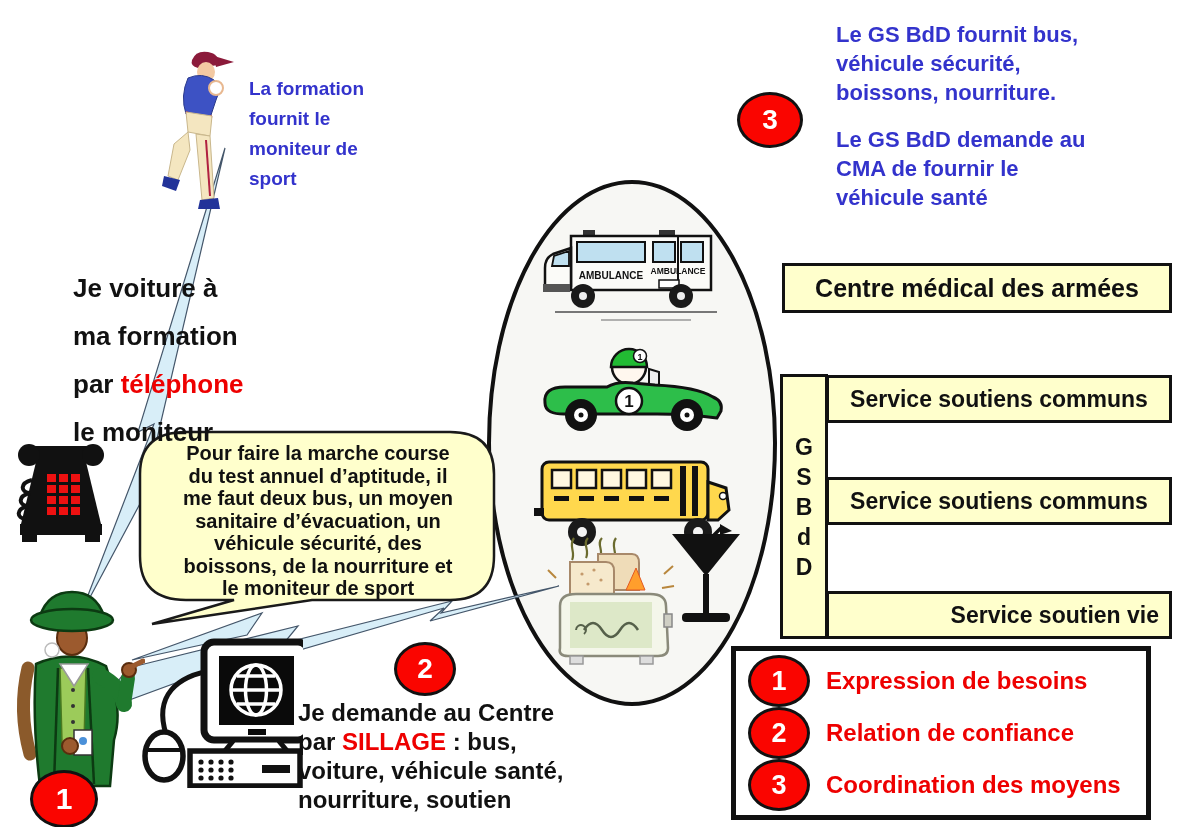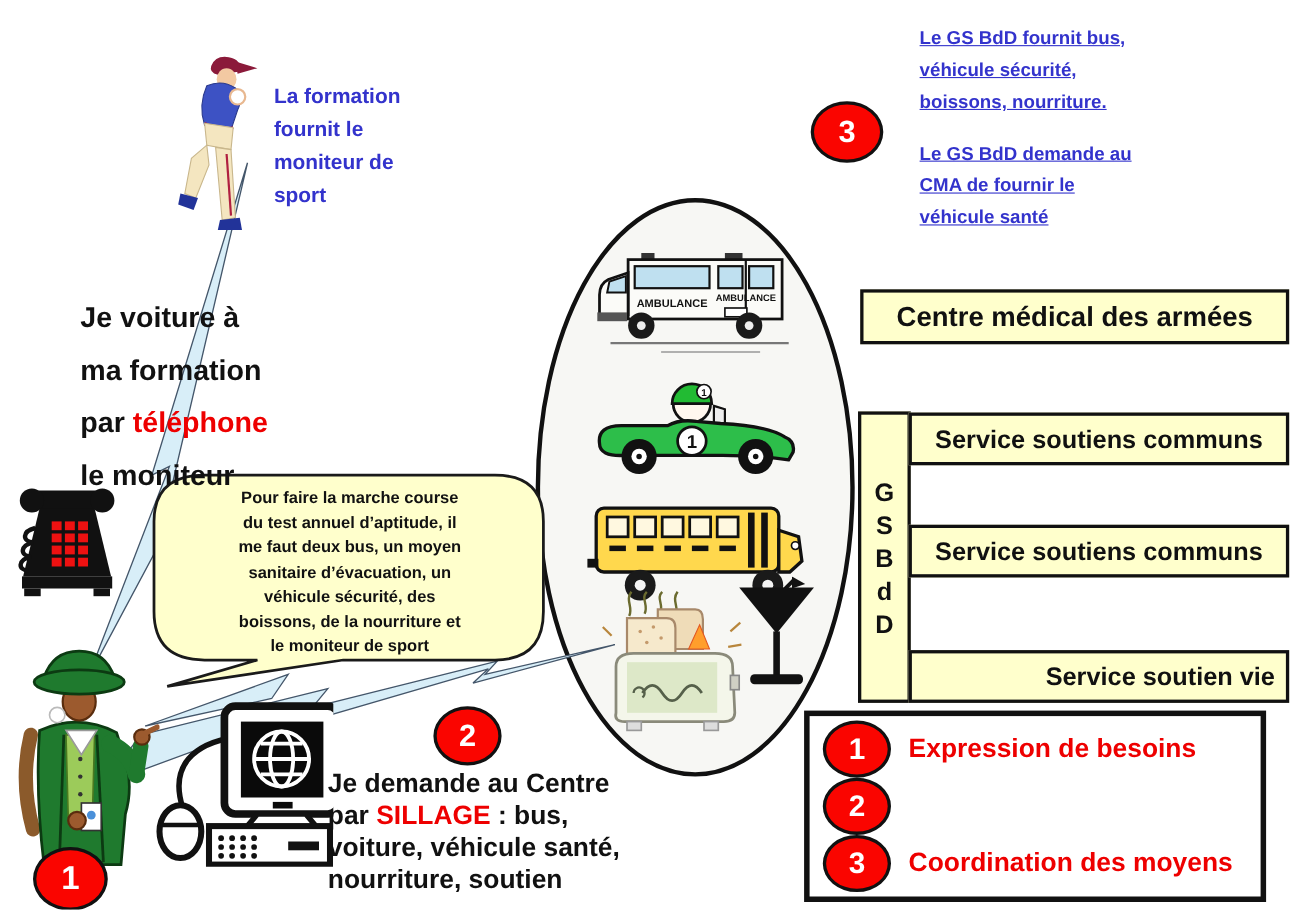--- a/index.html
+++ b/index.html
@@ -239,36 +239,36 @@
 moniteur de
 sport</div>
 
   <div class="abs black-text" style="left:73px;top:264px;font-size:26px;line-height:48px;">
     <div>Je voiture à</div>
     <div>ma formation</div>
     <div><span>par </span><span class="red-word">téléphone</span></div>
     <div>le moniteur</div>
   </div>
 
-  <div class="abs black-text prelines center" style="left:148px;top:442px;width:340px;text-align:center;font-size:15px;line-height:22.5px;">Pour faire la marche course
+  <div class="abs black-text prelines center" style="left:148px;top:442px;width:340px;text-align:center;font-size:20px;line-height:22.5px;">Pour faire la marche course
 du test annuel d’aptitude, il
 me faut deux bus, un moyen
 sanitaire d’évacuation, un
 véhicule sécurité, des
 boissons, de la nourriture et
 le moniteur de sport</div>
 
   <div class="abs black-text" style="left:298px;top:698px;font-size:24px;line-height:29px;">
     <div>Je demande au Centre</div>
     <div><span>par </span><span class="red-word">SILLAGE</span><span> : bus,</span></div>
     <div>voiture, véhicule santé,</div>
     <div>nourriture, soutien</div>
   </div>
 
-  <div class="abs blue-text" style="left:836px;top:20px;font-size:17px;line-height:29px;text-decoration:underline;">
+  <div class="abs blue-text" style="left:836px;top:20px;font-size:22px;line-height:29px;">
     <div class="prelines" style="margin-bottom:18px;">Le GS BdD fournit bus,
 véhicule sécurité,
 boissons, nourriture.</div>
     <div class="prelines">Le GS BdD demande au
 CMA de fournir le
 véhicule santé</div>
   </div>
 
   <div class="abs ybox center" style="left:782px;top:263px;width:390px;height:50px;font-size:25px;">Centre médical des armées</div>
 
@@ -286,20 +286,21 @@
   <div class="abs red-oval" style="left:394px;top:642px;width:56px;height:48px;font-size:28px;">2</div>
   <div class="abs red-oval" style="left:737px;top:92px;width:60px;height:50px;font-size:28px;">3</div>
 
   <div id="legend-box" class="abs" style="left:731px;top:646px;width:420px;height:174px;">
     <div class="legend-row">
       <div class="red-oval" style="width:56px;height:46px;font-size:27px;">1</div>
       <div class="legend-label">Expression de besoins</div>
     </div>
     <div class="legend-row">
       <div class="red-oval" style="width:56px;height:46px;font-size:27px;">2</div>
+      <div class="legend-label">Relation de confiance</div>
     </div>
     <div class="legend-row">
       <div class="red-oval" style="width:56px;height:46px;font-size:27px;">3</div>
       <div class="legend-label">Coordination des moyens</div>
     </div>
   </div>
 
 </div>
 
 </body></html>

